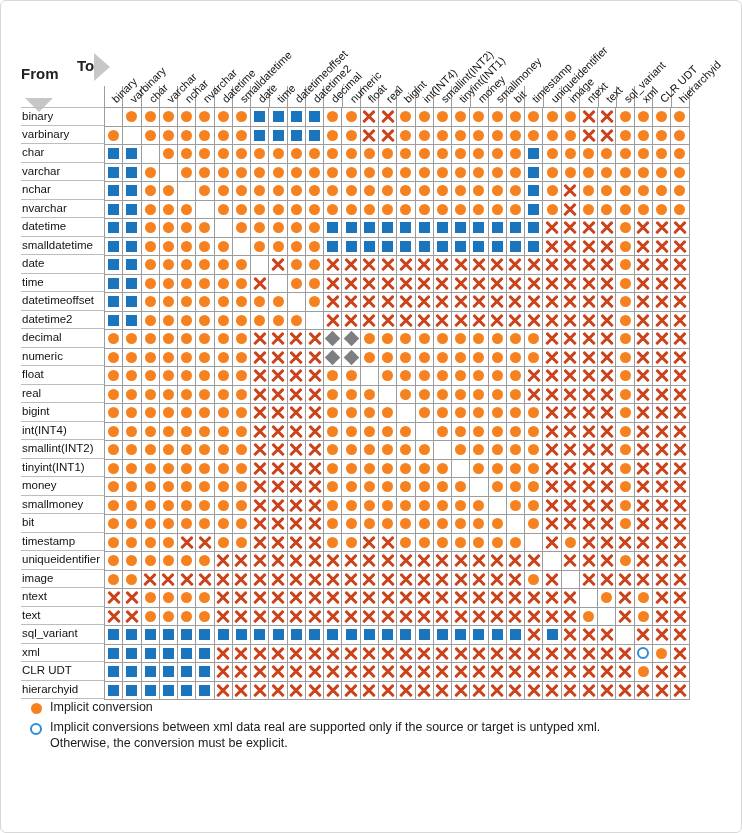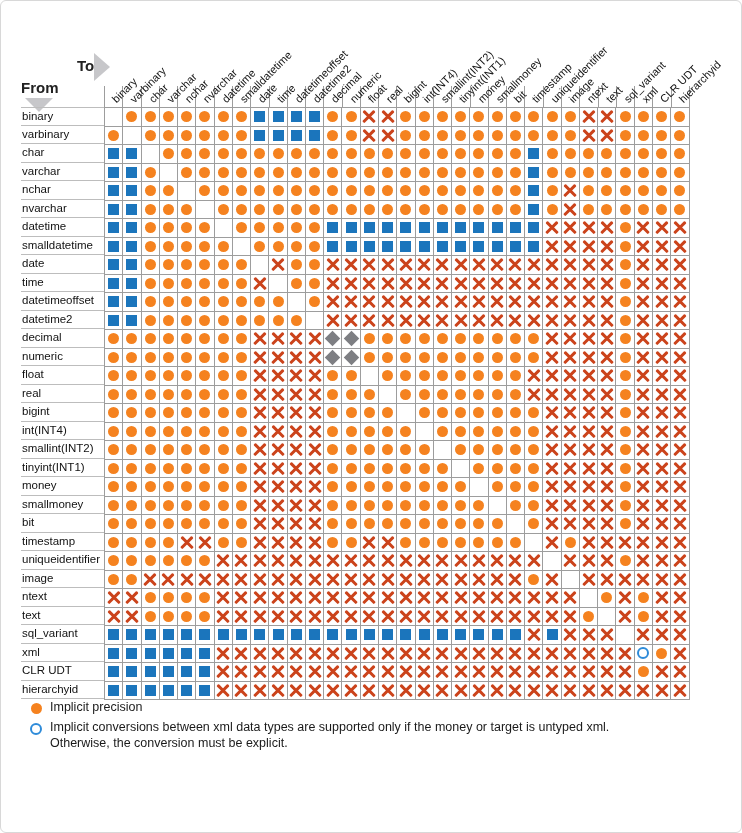--- a/index.html
+++ b/index.html
@@ -6,21 +6,21 @@
     --c-blue:#1B75BC; --c-orange:#F5821F; --c-red:#CB431B; --c-gray:#7E7F83;
     --c-openblue:#2E8BD9; --c-grid:#9D9D9D; --c-labline:#BDBDBD; --c-tri:#C7C7CA;
     --c-text:#151515; --c-frame:#D8D8D8;
   }
   html,body{margin:0;padding:0;background:#fff;}
   body{font-family:"Liberation Sans","DejaVu Sans",sans-serif;color:var(--c-text);}
   .frame{position:relative;width:740px;height:831px;border:1px solid var(--c-frame);
          border-radius:6px;background:#fff;overflow:hidden;}
   .hdr-label{position:absolute;font-size:15px;font-weight:bold;color:#222;}
   #to-label{left:76px;top:56px;}
-  #from-label{left:20px;top:78px;}
+  #from-label{left:20px;top:64px;}
   .tri-right{position:absolute;left:93px;top:52px;width:0;height:0;
     border-top:14px solid transparent;border-bottom:14px solid transparent;
     border-left:16px solid var(--c-tri);}
   .tri-down{position:absolute;left:24px;top:97px;width:0;height:0;
     border-left:14px solid transparent;border-right:14px solid transparent;
     border-top:14px solid var(--c-tri);}
   .tick{position:absolute;top:85px;width:1px;height:21px;background:var(--c-grid);}
   .col-label{position:absolute;height:12px;line-height:12px;font-size:11px;
     white-space:nowrap;transform-origin:0 100%;transform:rotate(-45deg);color:#111;}
   .row-label{position:absolute;left:20px;width:83px;box-sizing:border-box;
@@ -3178,23 +3178,23 @@
       </div>
       <div class="cell">
         <span class="sym-X"></span>
       </div>
     </div>
   <div id="legend">
       <div class="legend-item">
         <span class="legend-icon">
           <span class="sym-I"></span>
         </span>
-        <div class="legend-text">Implicit precision</div>
+        <div class="legend-text">Implicit conversion</div>
       </div>
       <div class="legend-item">
         <span class="legend-icon">
           <span class="sym-U"></span>
         </span>
-        <div class="legend-text">Implicit conversions between xml data types are supported only if the money or target is untyped xml.
+        <div class="legend-text">Implicit conversions between xml data real are supported only if the source or target is untyped xml.
 Otherwise, the conversion must be explicit.</div>
       </div>
     </div>
 </div>
 
 </body></html>

